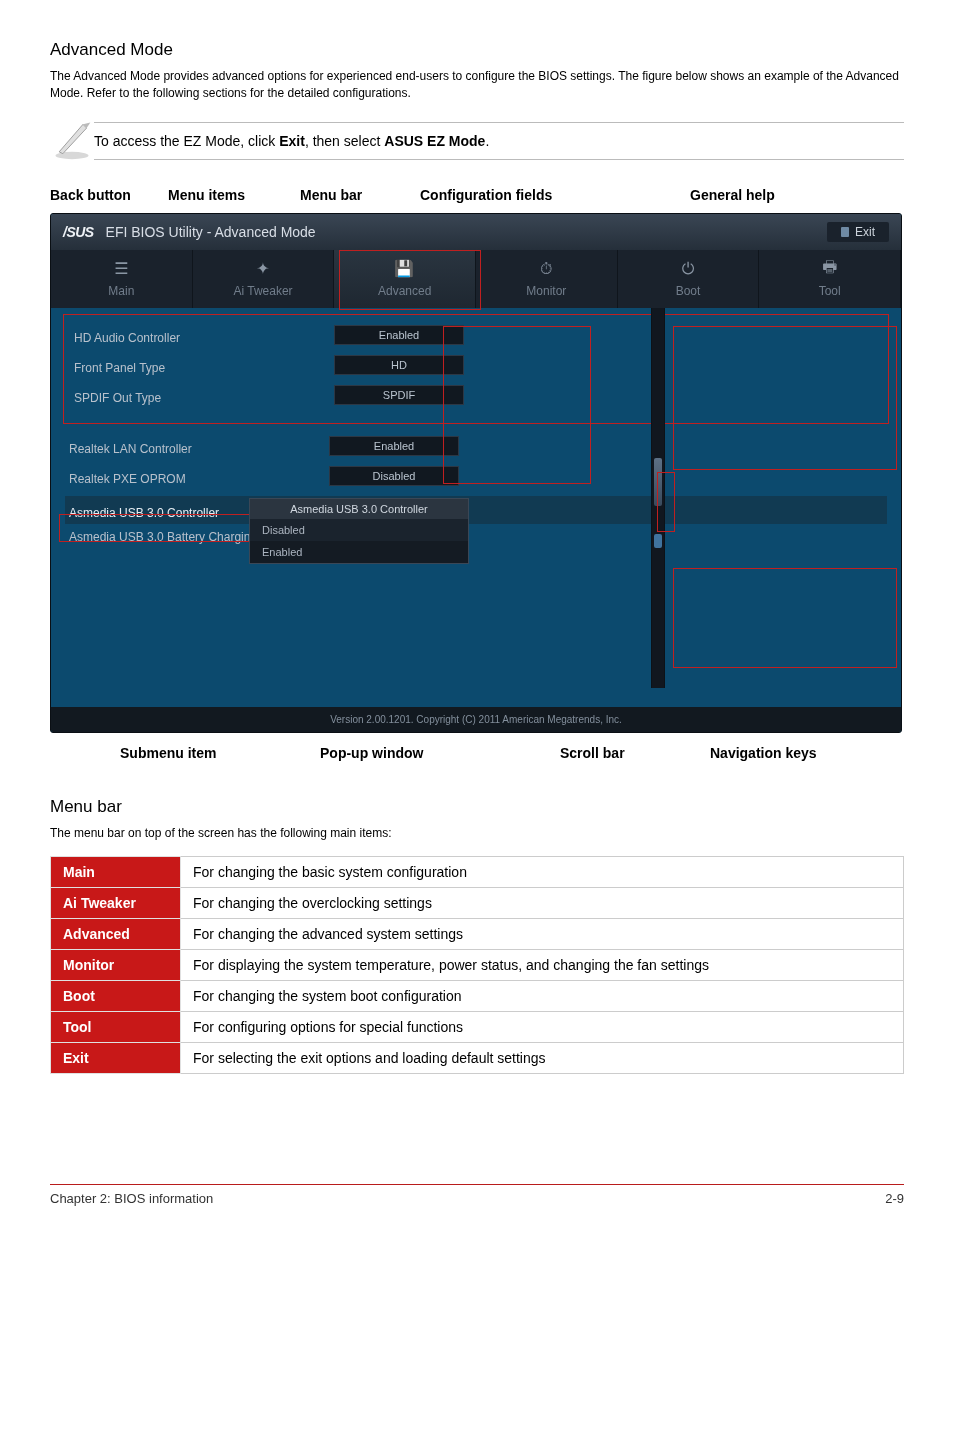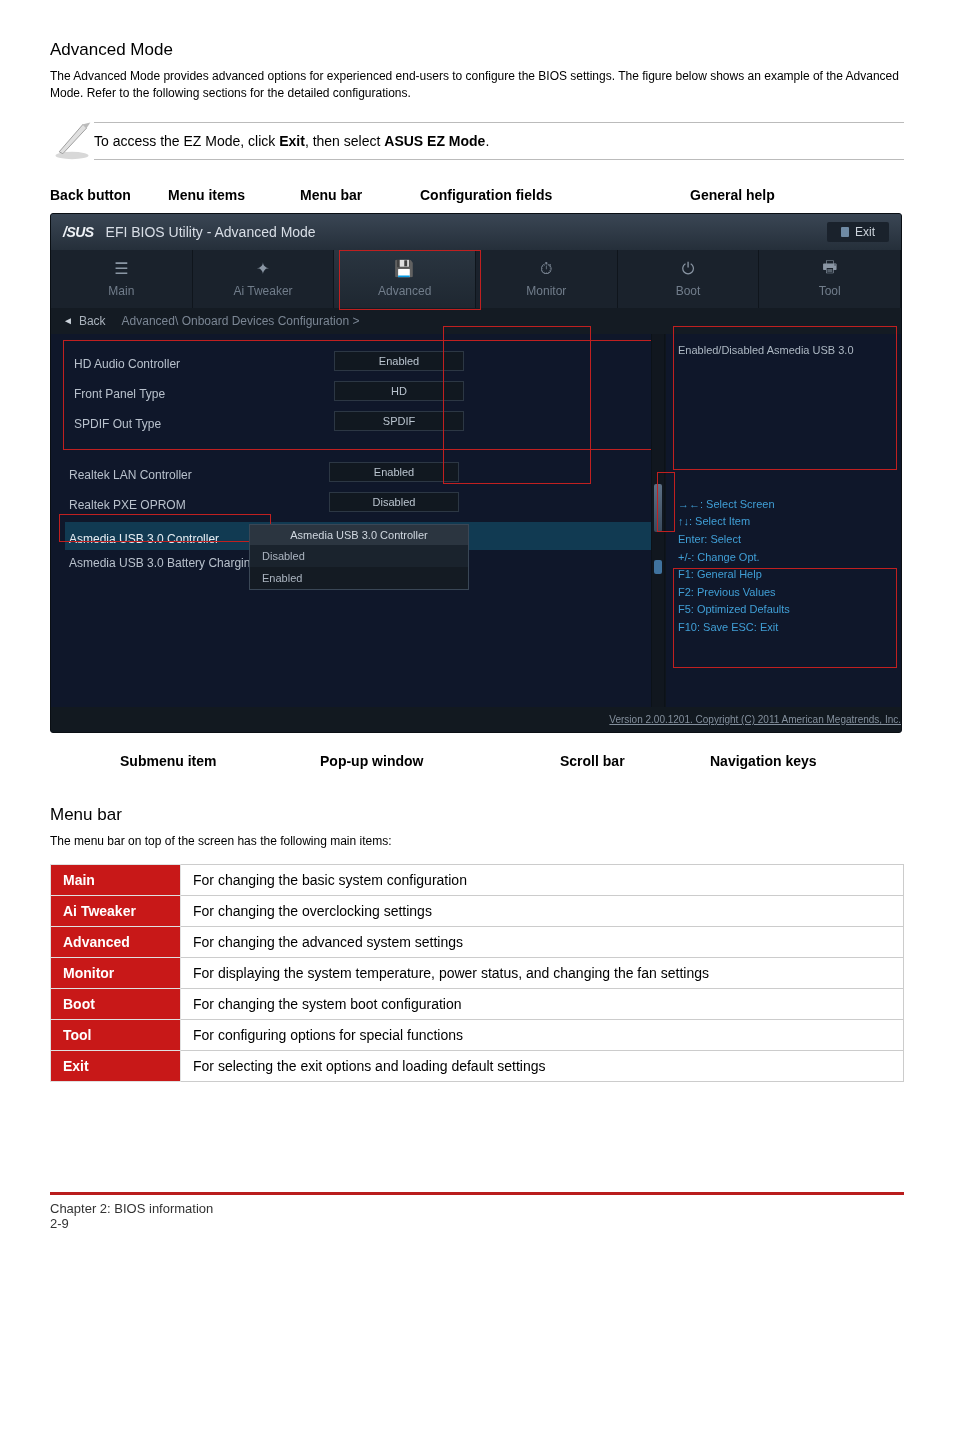--- a/index.html
+++ b/index.html
@@ -6,21 +6,21 @@
   body { background:#fff; width:954px; padding:40px 50px; color:#000; }
   h3.section { font-size:17px; font-weight:normal; margin-bottom:8px; }
   p.intro { font-size:12px; line-height:1.45; margin-bottom:14px; }
   .notebox { display:flex; align-items:center; margin-bottom:22px; }
   .note-icon svg { width:44px; height:44px; }
   .notebox p { font-size:14px; border-top:1px solid #bbb; border-bottom:1px solid #bbb; padding:10px 0; flex:1; }
 
   .labels-top { position:relative; font-size:14px; font-weight:bold; margin-bottom:6px; height:20px; }
   .labels-top span { position:absolute; top:0; }
 
-  .bios { position:relative; width:852px; height:520px; background:#0f172a; border:1px solid #0a0f14; border-radius:3px; overflow:hidden; }
+  .bios { position:relative; width:852px; height:520px; background:#0c4a6e; border:1px solid #0a0f14; border-radius:3px; overflow:hidden; }
   .bios-title { background:linear-gradient(#3a4654,#252f3a); color:#d8dee6; font-size:14px; padding:8px 12px; display:flex; justify-content:space-between; align-items:center; }
   .logo { font-weight:bold; font-style:italic; color:#eef2f6; letter-spacing:-0.5px; }
   .exit-btn { background:#1a222c; color:#ccd3db; font-size:12px; padding:3px 14px; border-radius:2px; display:flex; align-items:center; gap:6px; }
   .exit-dot { width:8px; height:10px; background:#6f8aa4; border-radius:1px; }
 
   .menu-bar { display:flex; background:#1a222c; }
   .menu-cell { flex:1; text-align:center; padding:8px 0 10px; color:#717d8b; font-size:12px; border-right:1px solid #0f151c; }
   .menu-cell.active { background:linear-gradient(#2a3540,#1e2731); }
   .menu-cell .mi { height:22px; display:flex; align-items:center; justify-content:center; margin-bottom:4px; }
   .menu-cell .mi span { color:#8a96a4; font-size:16px; }
@@ -46,32 +46,32 @@
   .popup-opt { color:#acb5c0; font-size:11px; padding:5px 12px; }
   .popup-opt.sel { background:#141b23; }
 
   .scrollbar { position:absolute; right:236px; top:0; bottom:0; width:14px; background:#11171f; border-left:1px solid #0c1218; border-right:1px solid #0c1218; }
   .scrollbar .thumb { position:absolute; left:2px; right:2px; top:150px; height:48px; background:linear-gradient(#5d7085,#3a4a5c); border-radius:2px; }
   .scrollbar .thumb2 { position:absolute; left:2px; right:2px; top:226px; height:14px; background:#40739e; border-radius:2px; }
 
   .nav-keys { color:#409fd6; font-size:11px; line-height:1.6; margin-top:140px; }
   .help-text { color:#adb8c3; font-size:11px; }
 
-  .footer-bar { position:absolute; left:0; right:0; bottom:0; background:#121920; text-align:right; color:#838f9c; font-size:10px; padding:7px 0;text-decoration:underline; }
+  .footer-bar { position:absolute; left:0; right:0; bottom:0; background:#121920; text-align:center; color:#838f9c; font-size:10px; padding:7px 0; }
 
   .red-frame { border:1px solid #c02020; position:absolute; pointer-events:none; }
 
-  .labels-bottom { position:relative; font-size:14px; font-weight:bold; height:30px; margin-top:12px; }
+  .labels-bottom { position:relative; font-size:14px; font-weight:bold; height:30px; margin-top:4px; }
   .labels-bottom span { position:absolute; top:8px; }
 
   table.info { width:100%; border-collapse:collapse; font-size:14px; }
   table.info td:first-child { background:#c81818; color:#fff; font-weight:bold; padding:7px 12px; width:130px; border:1px solid #e0e0e0; }
   table.info td:last-child { padding:7px 12px; border:1px solid #ccc; }
 
-  .page-footer { margin-top:110px; display:flex; justify-content:space-between; font-size:13px; color:#333; border-top:3px solid #b91c1c; padding-top:6px;flex-direction:column; }
+  .page-footer { margin-top:110px; display:flex; justify-content:space-between; font-size:13px; color:#333; border-top:1px solid #b91c1c; padding-top:6px; }
 </style>
 </head>
 <body>
 
 <h3 class="section">Advanced Mode</h3>
 <p class="intro">The Advanced Mode provides advanced options for experienced end-users to configure the BIOS settings. The figure below shows an example of the Advanced Mode. Refer to the following sections for the detailed configurations.</p>
 
 <div class="notebox">
   <div class="note-icon">
     <svg viewBox="0 0 48 48">
@@ -138,26 +138,20 @@
         <div>Boot</div>
       </div>
     <div class="menu-cell">
         <div class="mi">
           <span>🖶</span>
         </div>
         <div>Tool</div>
       </div>
   </div>
 
-  <div class="back-row">
-    <div class="back-btn">
-        <span>Back</span>
-      </div>
-    <div>Advanced\ Onboard Devices Configuration &gt;</div>
-  </div>
 
   <div class="bios-body">
     <div class="left-pane">
 
       <div class="group-box">
         <div class="setting-row">
           <div class="label">HD Audio Controller</div>
             <div class="val">Enabled</div>
         </div>
         <div class="setting-row">
@@ -193,31 +187,20 @@
         <div class="popup-opt">Disabled</div>
         <div class="popup-opt sel">Enabled</div>
       </div>
     </div>
 
     <div class="scrollbar">
       <div class="thumb"></div>
       <div class="thumb2"></div>
     </div>
 
-    <div class="right-pane">
-      <div class="help-text">Enabled/Disabled Asmedia USB 3.0</div>
-      <div class="nav-keys" style="white-space:pre-line">→←:  Select Screen
-↑↓:  Select Item
-Enter: Select
-+/-:  Change Opt.
-F1:  General Help
-F2:  Previous Values
-F5:  Optimized Defaults
-F10: Save   ESC: Exit</div>
-    </div>
   </div>
 
   <div class="footer-bar">Version 2.00.1201.   Copyright (C) 2011 American Megatrends, Inc.</div>
 
   <div class="red-frame" style="left:288px; top:36px; width:142px; height:60px;"></div>
   <div class="red-frame" style="left:392px; top:112px; width:148px; height:158px;"></div>
   <div class="red-frame" style="left:622px; top:112px; width:224px; height:144px;"></div>
   <div class="red-frame" style="left:8px; top:300px; width:212px; height:28px;"></div>
   <div class="red-frame" style="left:622px; top:354px; width:224px; height:100px;"></div>
   <div class="red-frame" style="left:606px; top:258px; width:18px; height:60px; border-width:1px;"></div>

